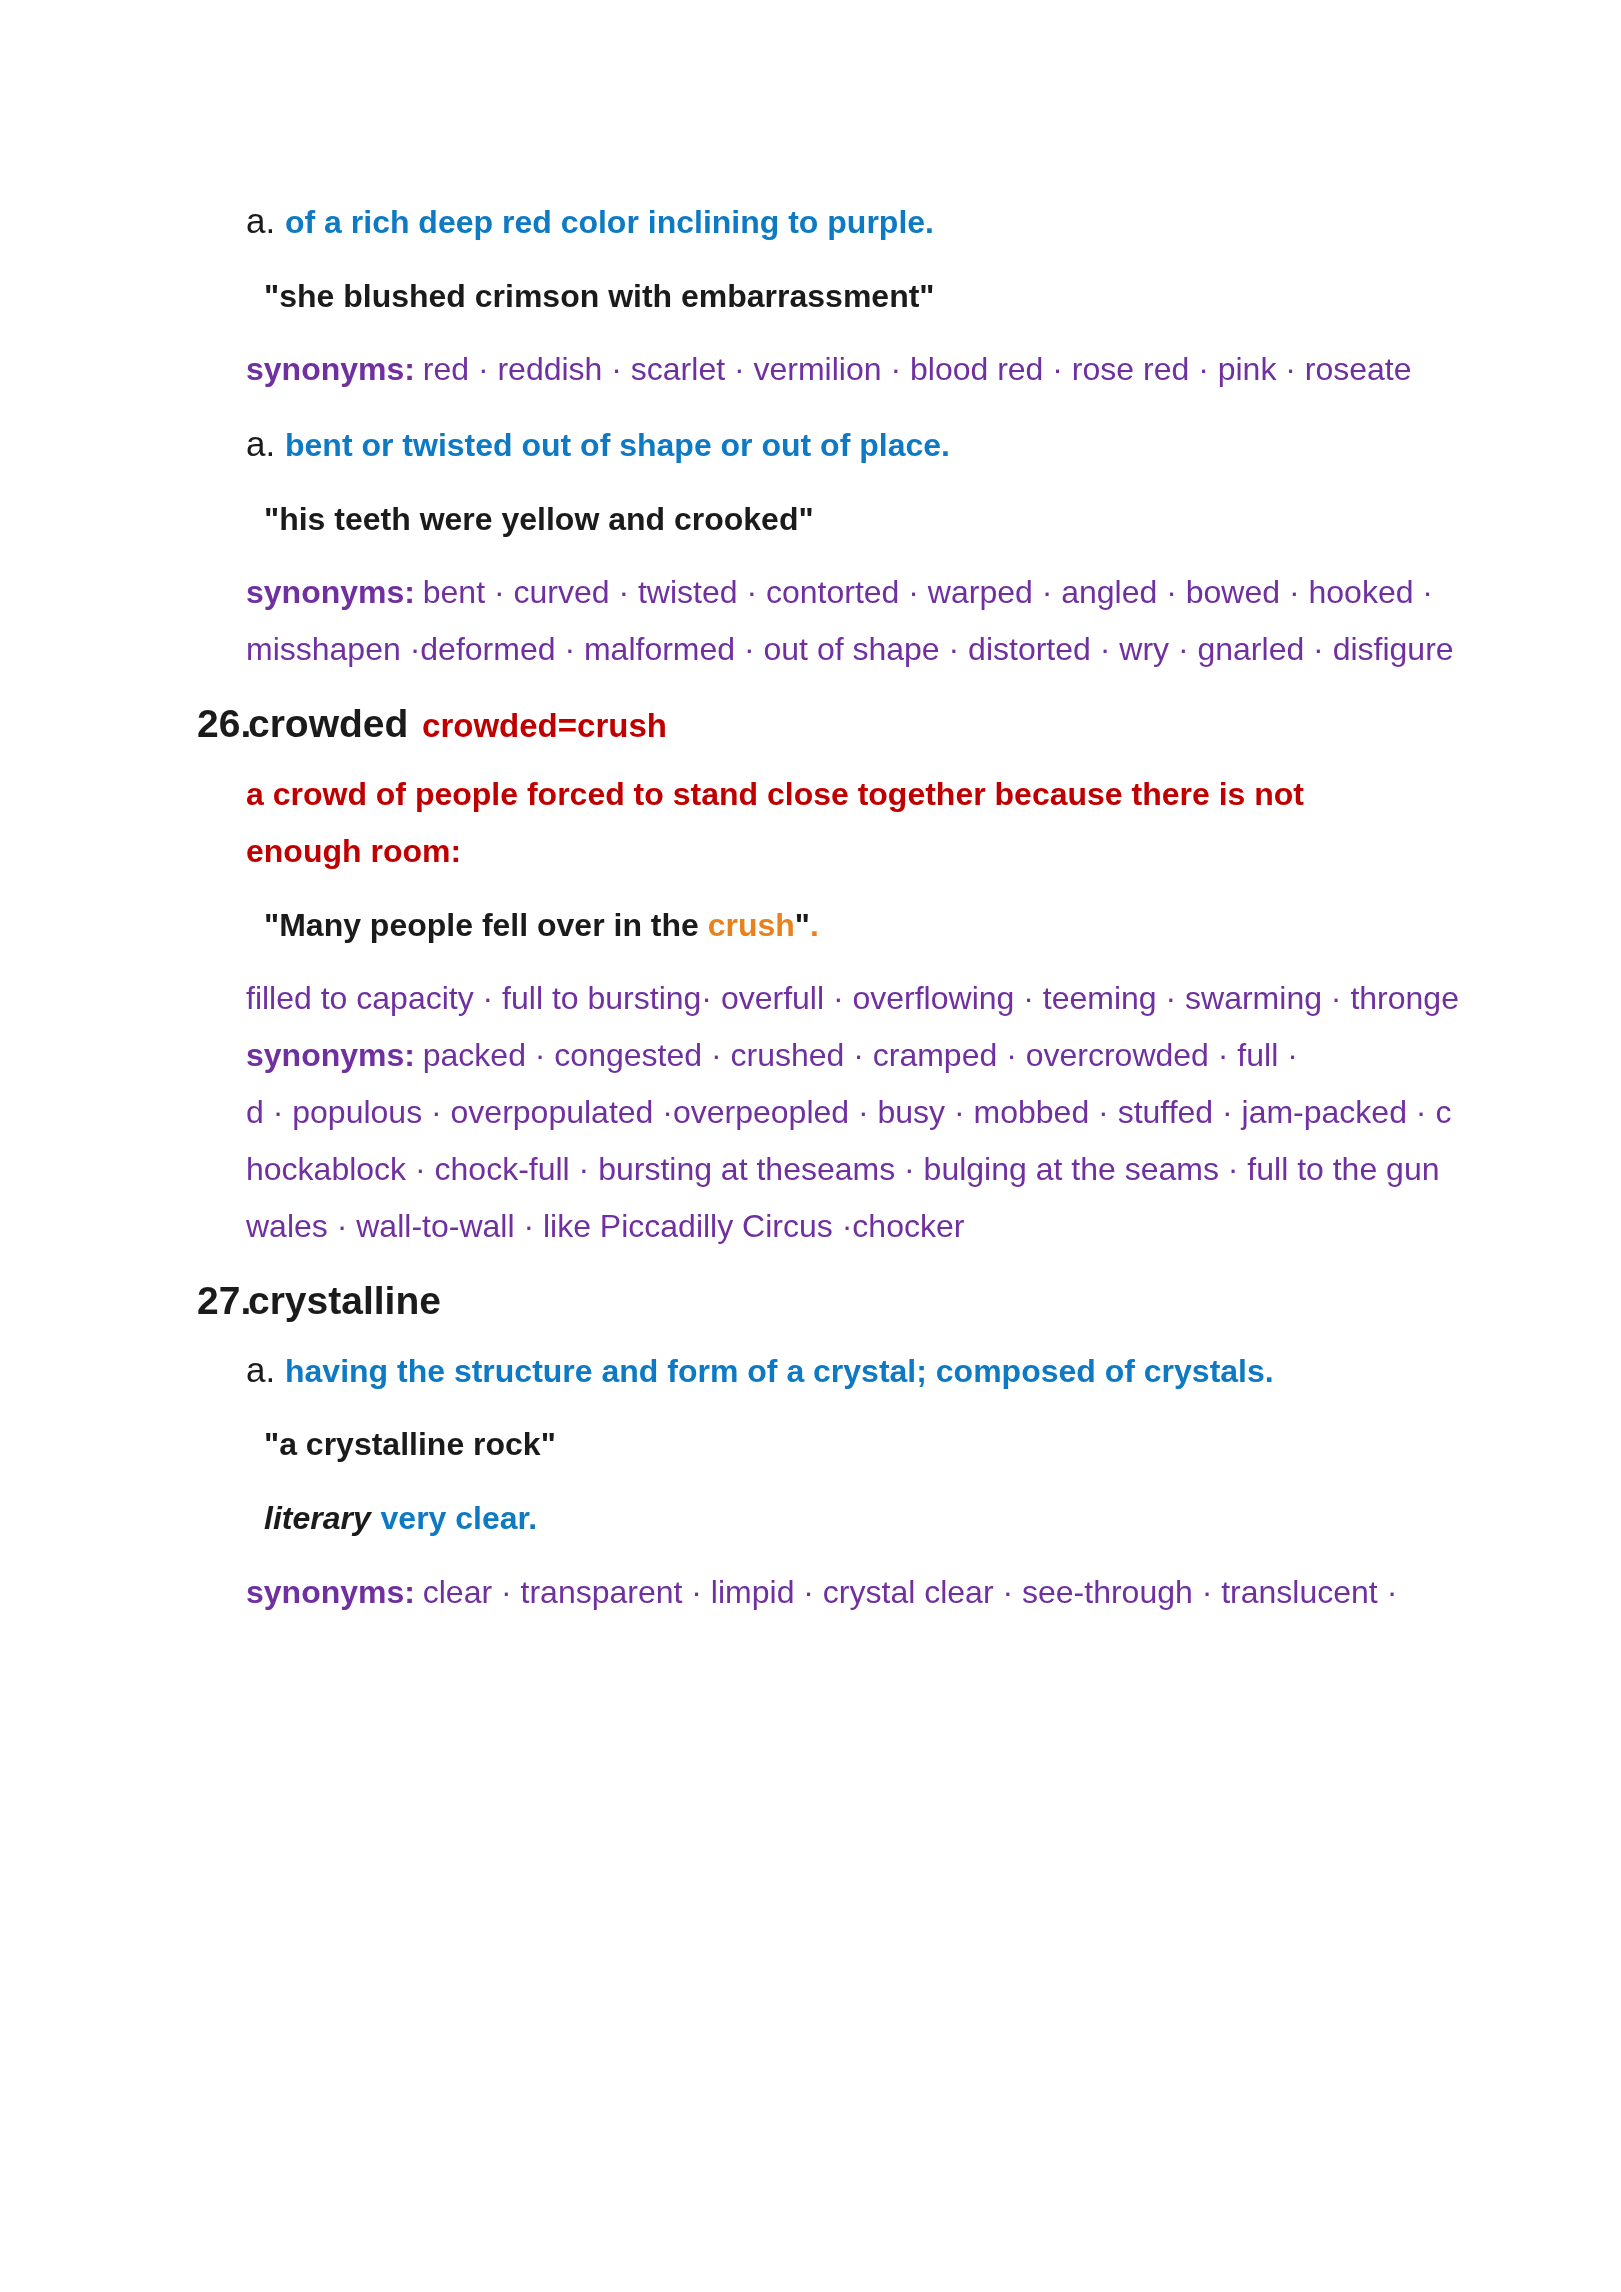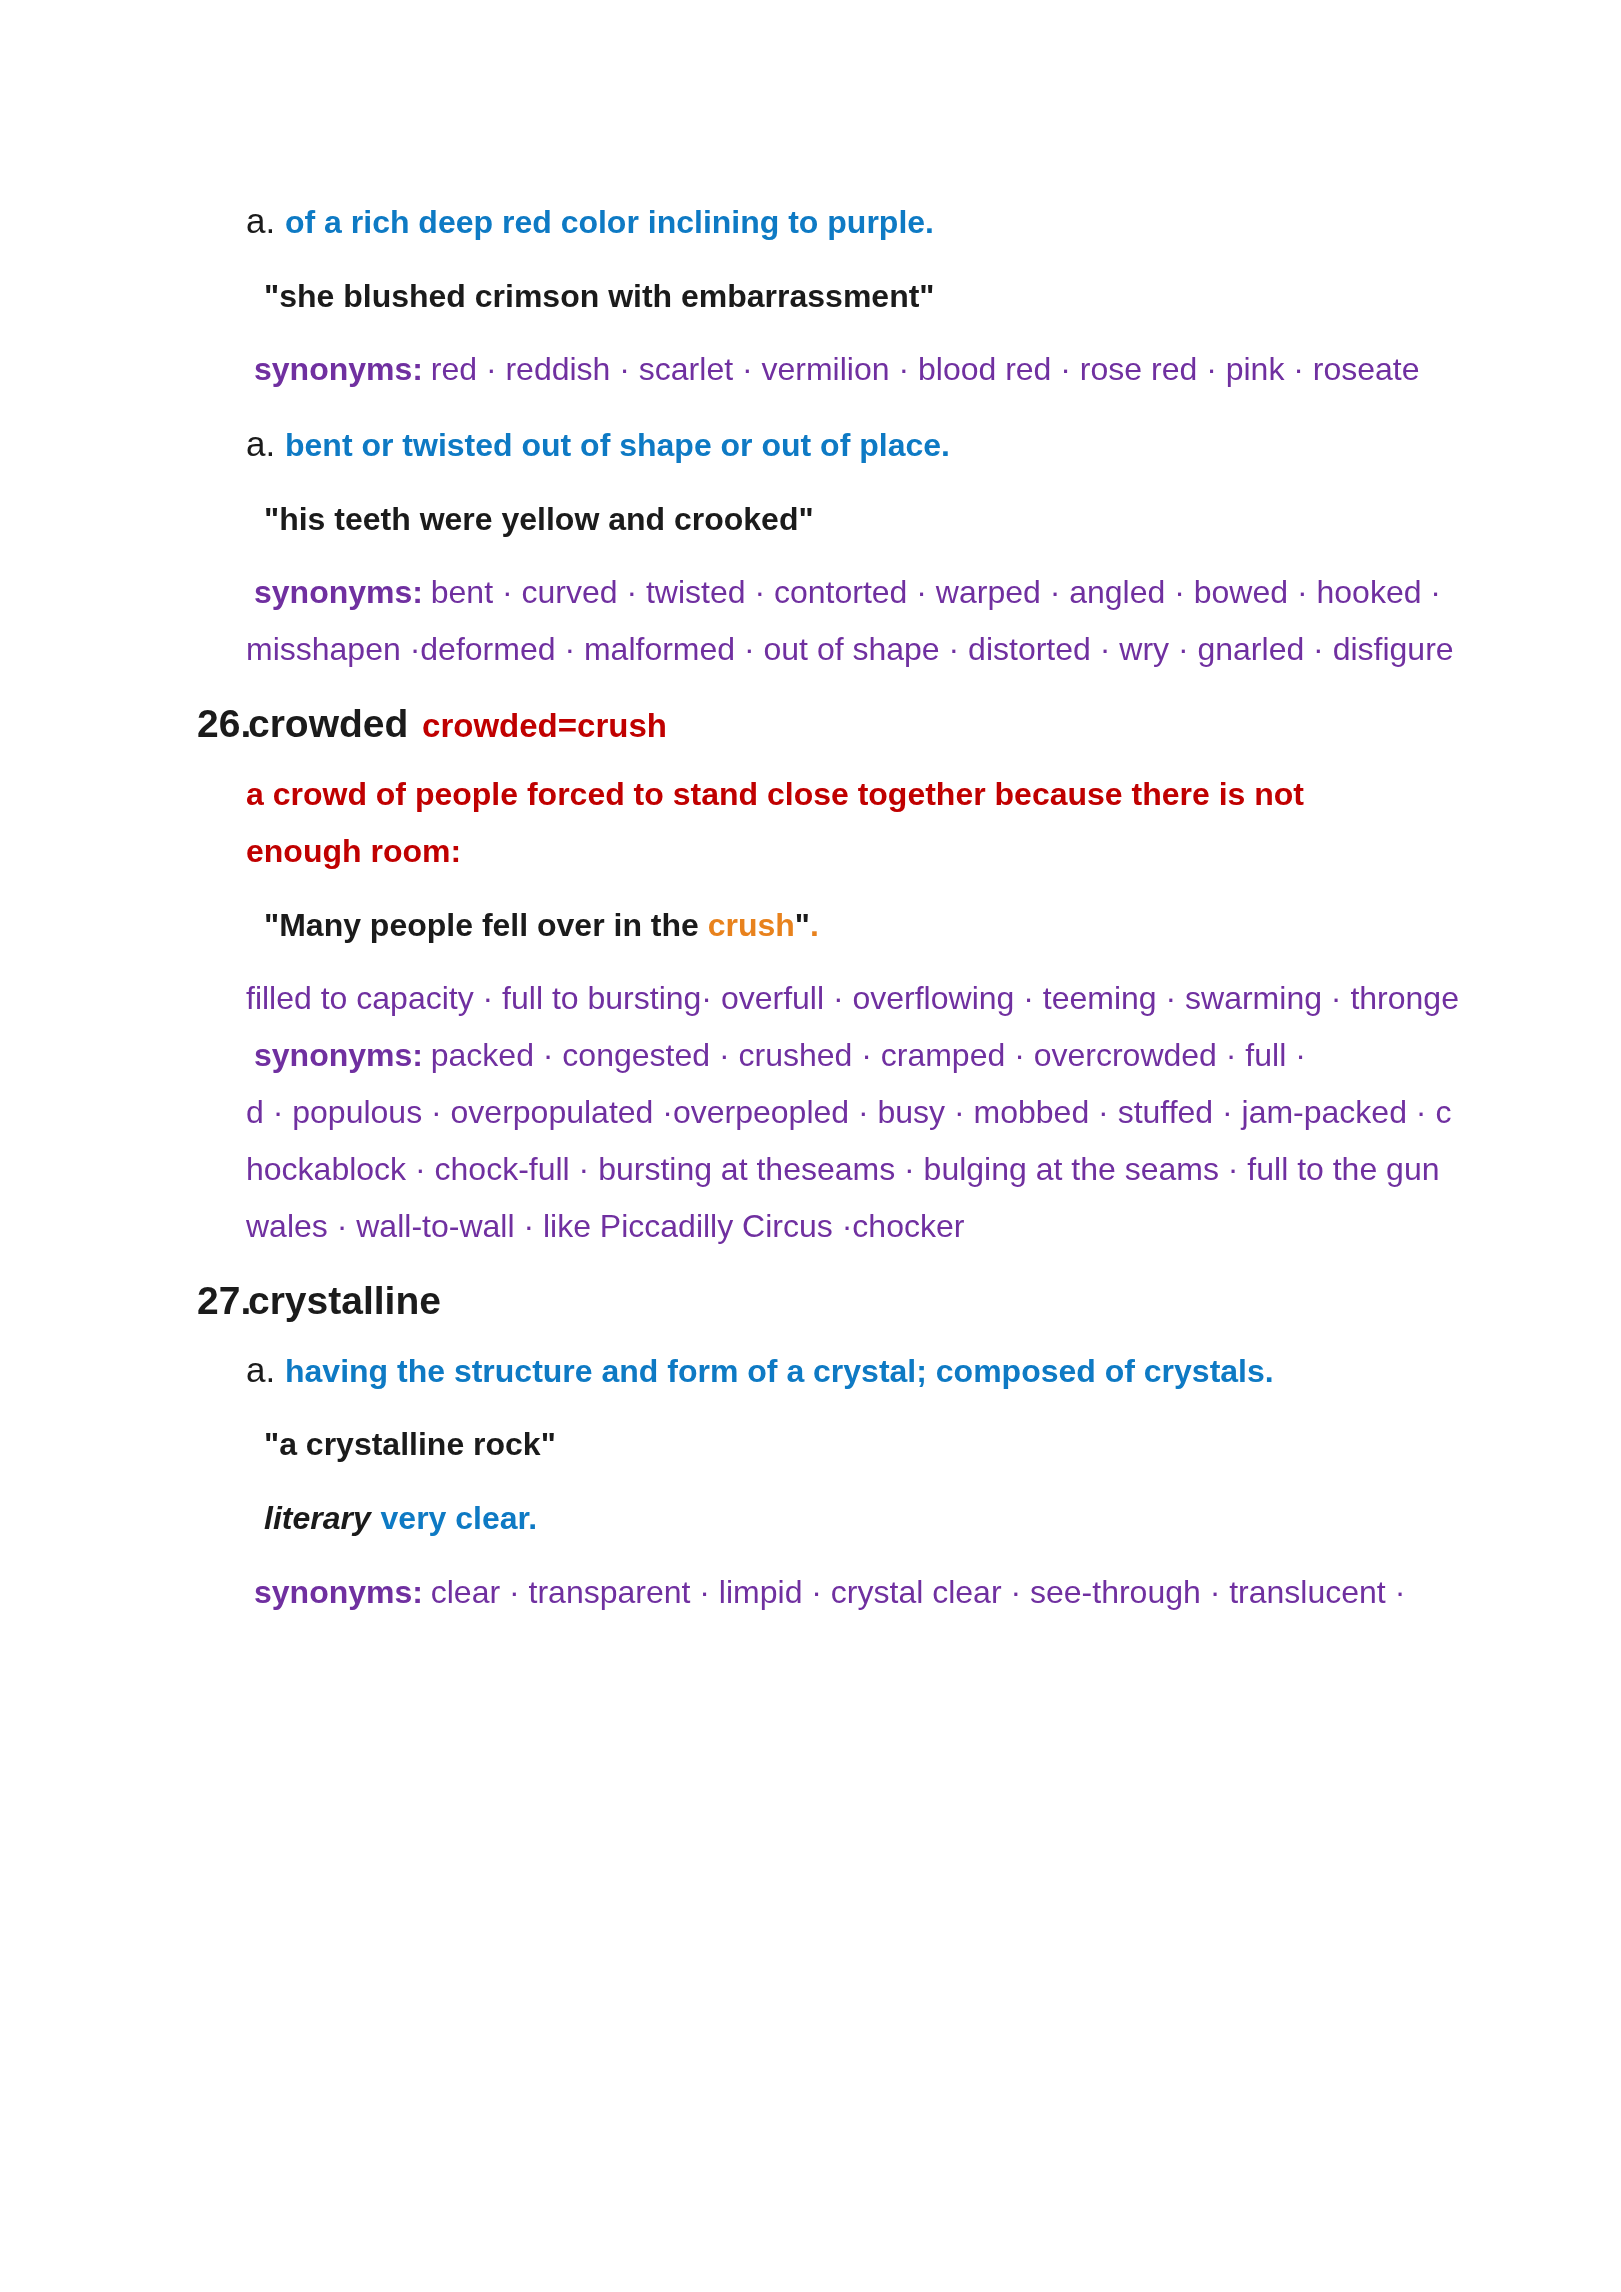--- a/index.html
+++ b/index.html
@@ -64,21 +64,20 @@
     font-weight: bold;
   }
   .orange {
     color: #e8821d;
     font-weight: bold;
   }
   .syn-label {
     color: #7030a0;
     font-weight: bold;
     margin-right: 7.8px;
-    margin-left: 8px;
   }
   .syn-text {
     color: #7030a0;
     font-weight: normal;
   }
   .lit-label {
     color: #1b1b1b;
     font-weight: bold;
     font-style: italic;
     margin-right: 9.8px;

